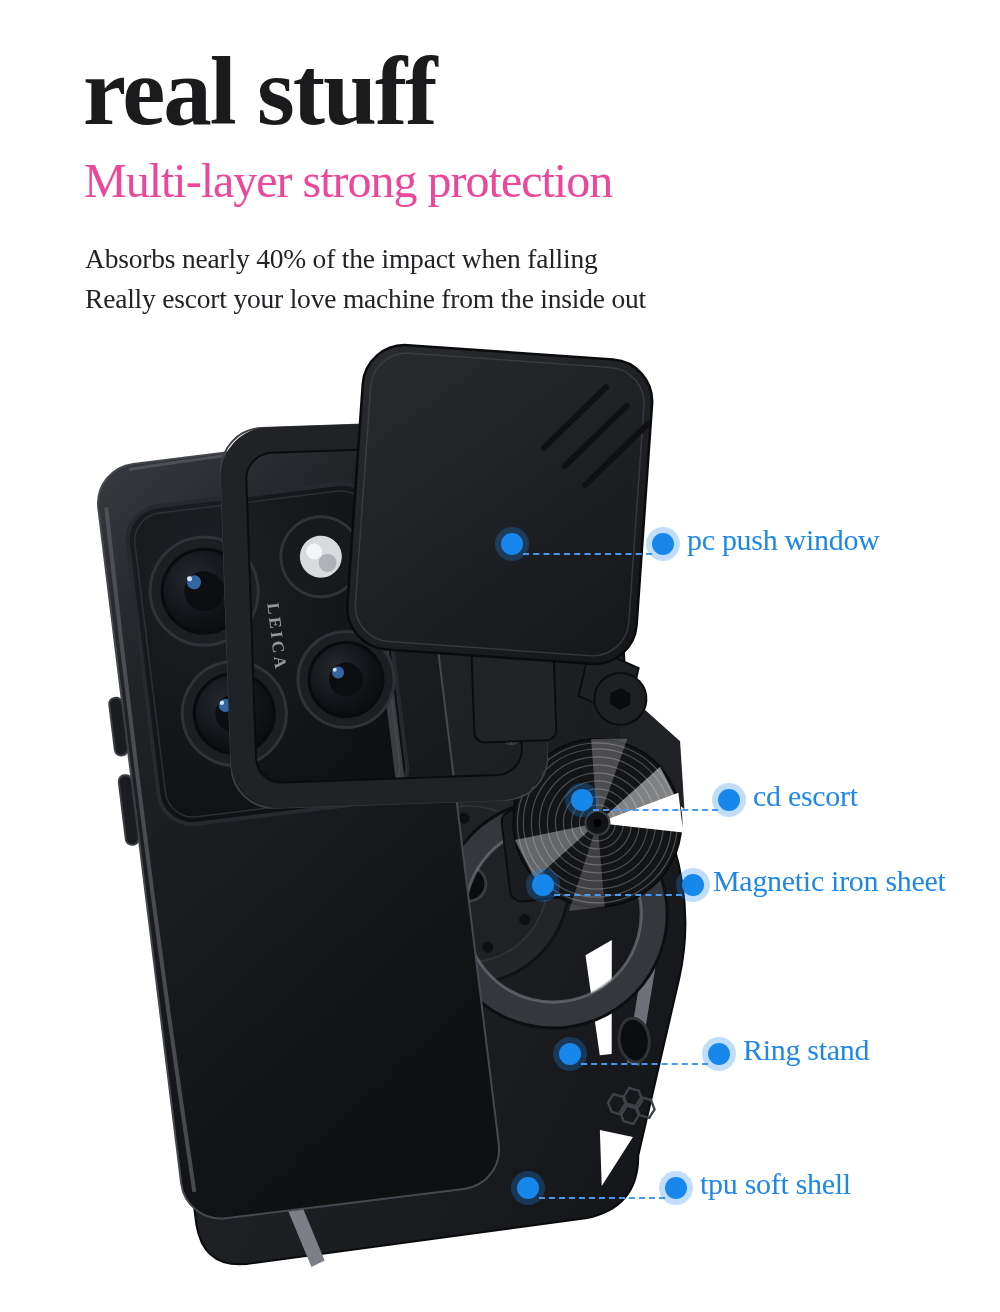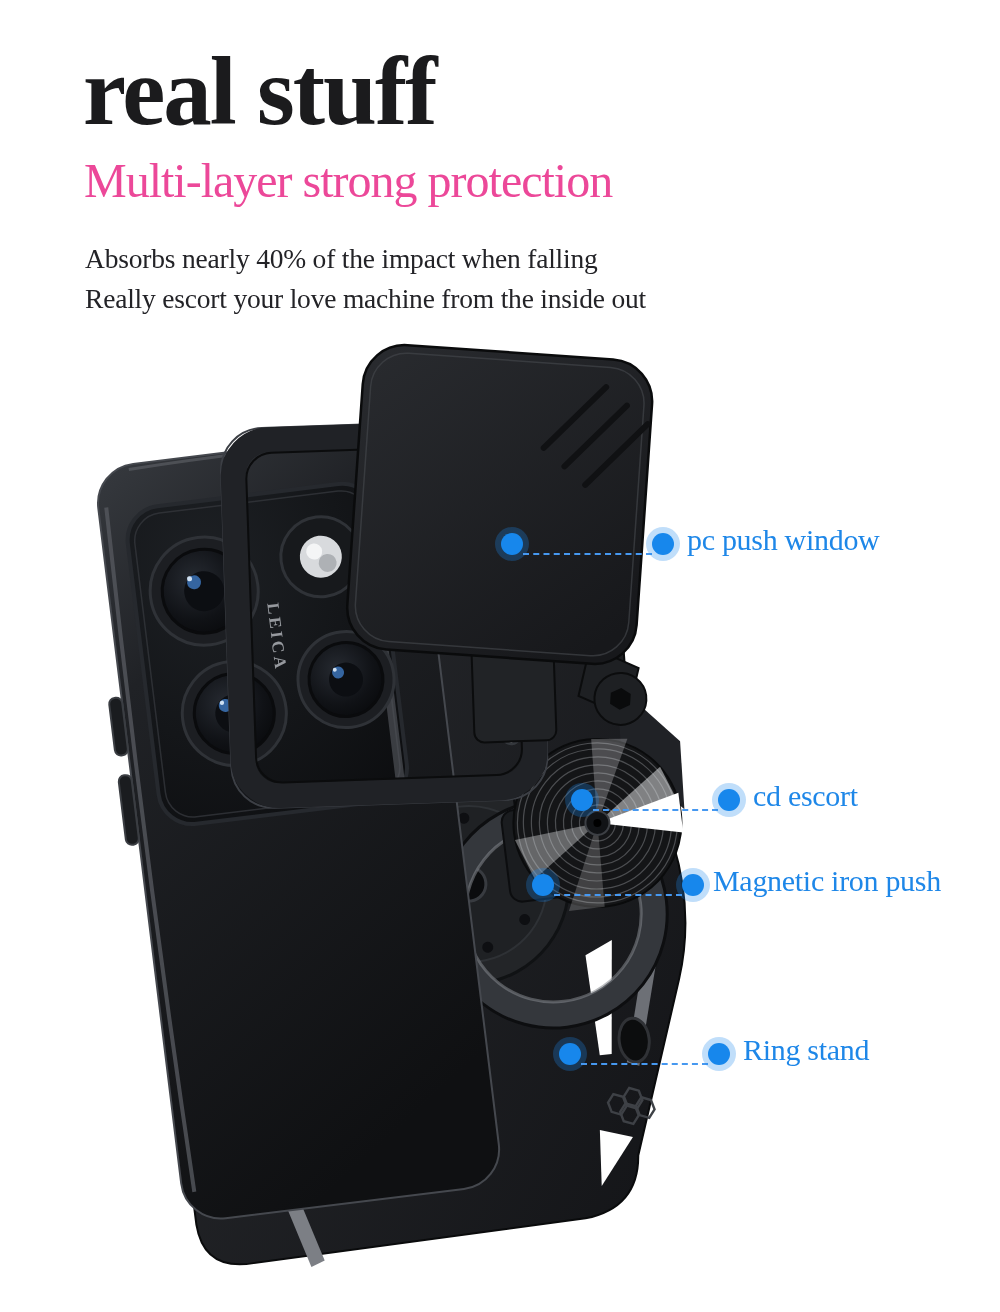--- a/index.html
+++ b/index.html
@@ -244,24 +244,30 @@
     <span class="dot"></span>
     <span class="dash-line" style="width:125px;"></span>
     <span class="dot"></span>
     <span class="callout-label">cd escort</span>
   </div>
 
   <div class="callout" style="left:532px;top:874px;">
     <span class="dot"></span>
     <span class="dash-line" style="width:128px;"></span>
     <span class="dot"></span>
-    <span class="callout-label" style="margin-left:9px;">Magnetic iron push</span>
+    <span class="callout-label" style="margin-left:9px;">Magnetic iron sheet</span>
   </div>
 
   <div class="callout" style="left:559px;top:997px;margin-top:46px;">
     <span class="dot"></span>
     <span class="dash-line" style="width:127px;"></span>
     <span class="dot"></span>
     <span class="callout-label">Ring stand</span>
   </div>
 
+  <div class="callout" style="left:517px;top:1177px;">
+    <span class="dot"></span>
+    <span class="dash-line" style="width:126px;"></span>
+    <span class="dot"></span>
+    <span class="callout-label">tpu soft shell</span>
+  </div>
 
 </div>
 
 </body></html>

